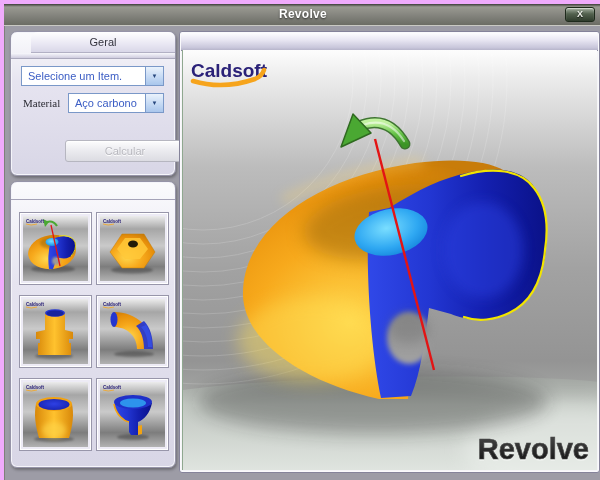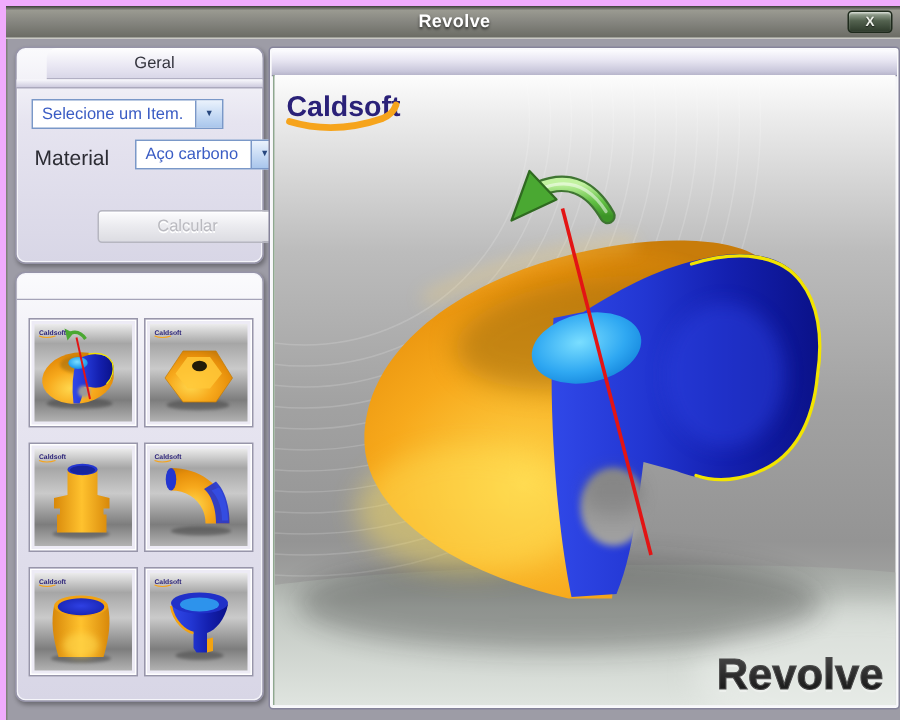--- a/index.html
+++ b/index.html
@@ -27,28 +27,28 @@
   .panel-general{left:5px;top:5px;width:164px;height:143px;}
   .panel-gallery{left:5px;top:155px;width:164px;height:285px;}
   .panel-header{height:20px;display:flex;align-items:center;justify-content:center;
     font-size:11px;color:#33333d;border-bottom:1px solid #b2b0c4;border-radius:7px 7px 0 0;
     background:linear-gradient(180deg,#ffffff 0%,#e9e7f3 60%,#d9d7e8 100%);margin-left:20px;}
   .panel-sep{height:5px;margin:0 0 2px 0;border-bottom:1px solid #aba9bd;
     background:linear-gradient(180deg,#f8f8fc,#cfccdf);}
   
   .combo{position:absolute;height:20px;background:#fff;border:1px solid #7a98c8;
     display:flex;align-items:stretch;box-sizing:border-box;cursor:default;}
-  .combo-item{left:10px;top:34px;width:128px;}
-  .combo-mat{left:57px;top:61px;width:96px;margin-left:22px;}
+  .combo-item{left:10px;top:34px;width:143px;}
+  .combo-mat{left:57px;top:61px;width:96px;}
   .combo-val{flex:1;font-size:11px;color:#3a5cc4;line-height:18px;padding-left:6px;
     white-space:nowrap;overflow:hidden;}
   .combo-dd{width:17px;border-left:1px solid #7a98c8;display:flex;align-items:center;
     justify-content:center;font-size:6px;color:#27477e;
     background:linear-gradient(180deg,#eaf2fc 0%,#c9dcf5 50%,#a9c6ec 100%);cursor:pointer;}
-  .mat-label{position:absolute;left:12px;top:65px;font-size:14px;color:#2c2c34;}
+  .mat-label{position:absolute;left:12px;top:65px;font-size:11px;color:#2c2c34;font-family:Liberation Serif, serif;}
   .calc{position:absolute;left:54px;top:108px;width:120px;height:22px;
     border:1px solid #b6b6c0;border-radius:3px;font-size:11px;color:#b9b9bf;
     background:linear-gradient(180deg,#fdfdfe 0%,#ececf0 45%,#dcdce2 100%);
     box-shadow:inset 0 1px 0 #fff;text-shadow:0 1px 0 #fff;}
   
   .gallery-header{height:17px;border-radius:7px 7px 0 0;border-bottom:1px solid #a5a3b8;
     background:linear-gradient(180deg,#fbfbfe 0%,#dedce c 0%,#dad8e9 70%,#c8c6d9 100%);}
   .thumb{position:absolute;width:73px;height:73px;box-sizing:border-box;padding:3px;
     border:1px solid #9896aa;background:#edebf5;box-shadow:inset 0 0 0 1px #fff;cursor:pointer;}
   .thumb svg{display:block;width:65px;height:65px;

